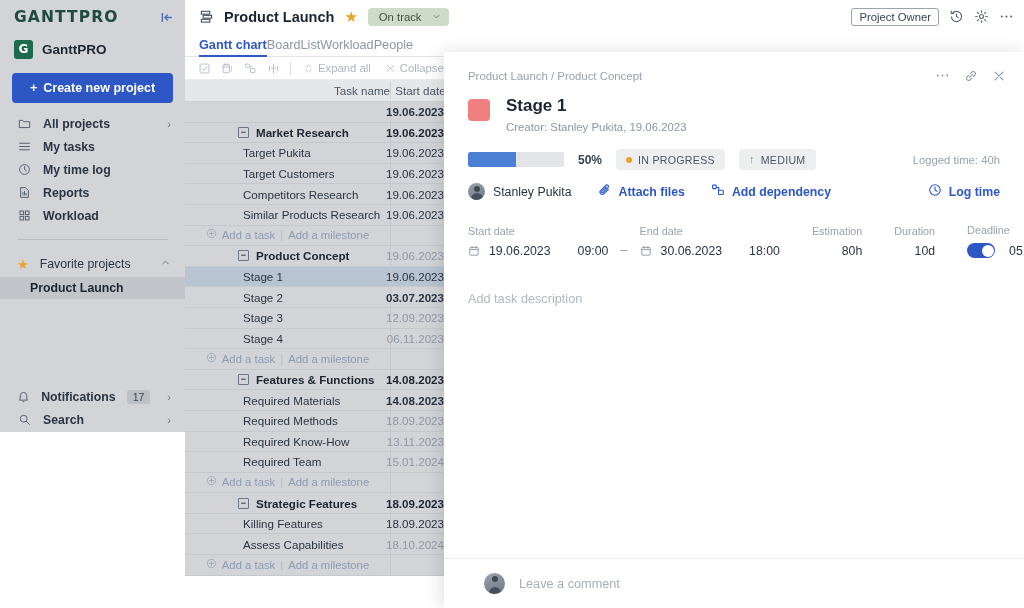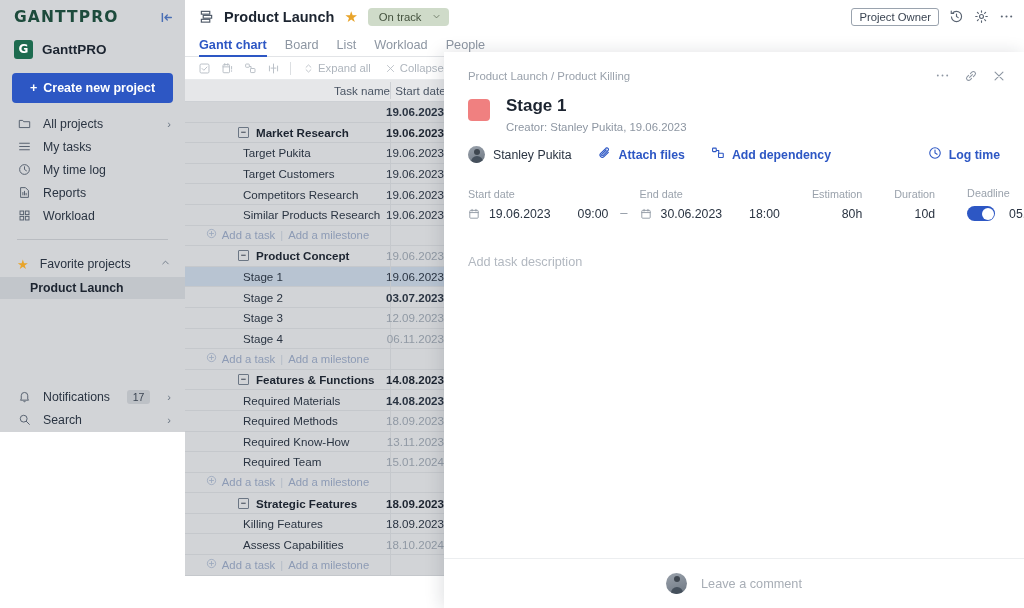--- a/index.html
+++ b/index.html
@@ -48,21 +48,21 @@
     display: flex; align-items: center; justify-content: center; gap: 6px;
     font-family: "Liberation Sans", sans-serif;
   }
   .sb-nav { padding: 2px 0 0 0; }
   .sb-item {
     height: 23px; display: flex; align-items: center; gap: 11px;
     padding: 0 14px 0 17px; font-size: 12.3px; color: #2a3442;
     cursor: pointer; position: relative;
   }
   .sb-item .ic { width: 15px; display: flex; align-items: center; justify-content: center; color: #55606e; }
-  .sb-item .lbl { flex: 1; }
+  .sb-item .lbl { flex: 1; font-weight: bold; }
   .sb-item .chev { color: #6b7684; font-size: 11px; }
   .sb-divider { height: 1px; background: #b9bcc1; margin: 12px 17px 0 17px; }
   .sb-fav {
     height: 26px; display: flex; align-items: center; gap: 11px;
     padding: 0 14px 0 17px; font-size: 12.3px; color: #2a3442;
     cursor: pointer; margin-top: 11px;
   }
   .sb-fav .star { color: #e8a42a; font-size: 13px; }
   .sb-fav .lbl { flex: 1; }
   .sb-fav-child {
@@ -92,21 +92,21 @@
     display: flex; align-items: center; gap: 10px;
   }
   .tb-spacer { flex: 1; }
   .tb-role {
     border: 1px solid #9aa3ae; border-radius: 3px;
     font-size: 11.3px; color: #3a4452; padding: 2px 7px; cursor: pointer;
   }
   .tb-act { color: #5a6472; cursor: pointer; display: flex; align-items: center; }
 
   .tabs {
-    height: 24px; display: flex; align-items: flex-end; gap: 18px;
+    height: 24px; display: flex; align-items: flex-end; 
     padding: 0 14px; border-bottom: 1px solid #e2e4e7;
   }
   .tab {
     font-size: 12.7px; color: #8d96a2; padding-bottom: 4px;
     cursor: pointer; position: relative;
   }
   .tab.active { color: #2d57c4; font-weight: 600; }
   .tab.active:after {
     content: ""; position: absolute; left: 0; right: 0; bottom: -1px;
     height: 2px; background: #2d57c4;
@@ -248,21 +248,21 @@
     position: absolute; right: 1.5px; top: 1.5px;
     width: 12px; height: 12px; border-radius: 50%; background: #fff;
   }
 
   .p-desc {
     padding: 34px 24px 0 24px; font-size: 12.7px; color: #b2b8c0; cursor: text;
   }
   .p-spacer { flex: 1; }
   .p-comment {
     border-top: 1px solid #eceef0;
-    padding: 14px 24px; display: flex; align-items: center; gap: 14px; justify-content: center;
+    padding: 14px 40px; display: flex; align-items: center; gap: 14px;
   }
   .p-comment .avatar { width: 21px; height: 21px; }
   .p-comment .ctext { font-size: 12.7px; color: #a8aeb6; cursor: text; }
 </style>
 </head>
 <body>
 
 <div id="app">
 
   <aside class="sidebar">
@@ -675,21 +675,21 @@
           </div>
           <div class="c-date"></div>
         </div>
       </div>
 
   </section>
 
   <div class="panel">
 
     <div class="p-head">
-      <div class="p-breadcrumb">Product Launch / Product Killing</div>
+      <div class="p-breadcrumb">Product Launch / Product Concept</div>
       <div class="p-headacts">
         <span>
           <svg width="15" height="15" viewBox="0 0 16 16" fill="#8d96a2">
               <circle cx="3" cy="8" r="1"></circle>
               <circle cx="8" cy="8" r="1"></circle>
               <circle cx="13" cy="8" r="1"></circle>
             </svg>
         </span>
         <span>
           <svg width="14" height="14" viewBox="0 0 16 16" fill="none" stroke="#8d96a2" stroke-width="1.2">
@@ -705,20 +705,36 @@
 
       <div class="p-titlerow">
         <div class="p-swatch"></div>
         <div>
           <div class="p-title">Stage 1</div>
           <div class="p-creator">Creator: Stanley Pukita, 19.06.2023</div>
         </div>
       </div>
     </div>
 
+    <div class="p-meta">
+      <div class="progress-track">
+        <div class="progress-fill" id="progress-fill" style="width: 50%;"></div>
+        <div class="progress-handle" id="progress-handle" style="left: calc(50% + 2px);"></div>
+      </div>
+      <div class="progress-pct">50%</div>
+      <div class="chip">
+        <span class="dot-orange"></span>
+        <span>IN PROGRESS</span>
+      </div>
+      <div class="chip">
+        <span class="arrow-green">↑</span>
+        <span>MEDIUM</span>
+      </div>
+      <div class="p-logged">Logged time: 40h</div>
+    </div>
 
     <div class="p-actions">
       <div class="p-assignee">
         <span class="avatar"></span>
         <span>Stanley Pukita</span>
       </div>
       <div class="linkbtn">
         <span>
           <svg width="14" height="14" viewBox="0 0 16 16" fill="none" stroke="#2d57c4" stroke-width="1.3">
               <path d="M11.8 7.2l-5 5a2.6 2.6 0 11-3.7-3.7l5.6-5.6a1.8 1.8 0 112.5 2.5l-5.5 5.5a.9.9 0 11-1.3-1.3l5-5" stroke-linecap="round"></path>

